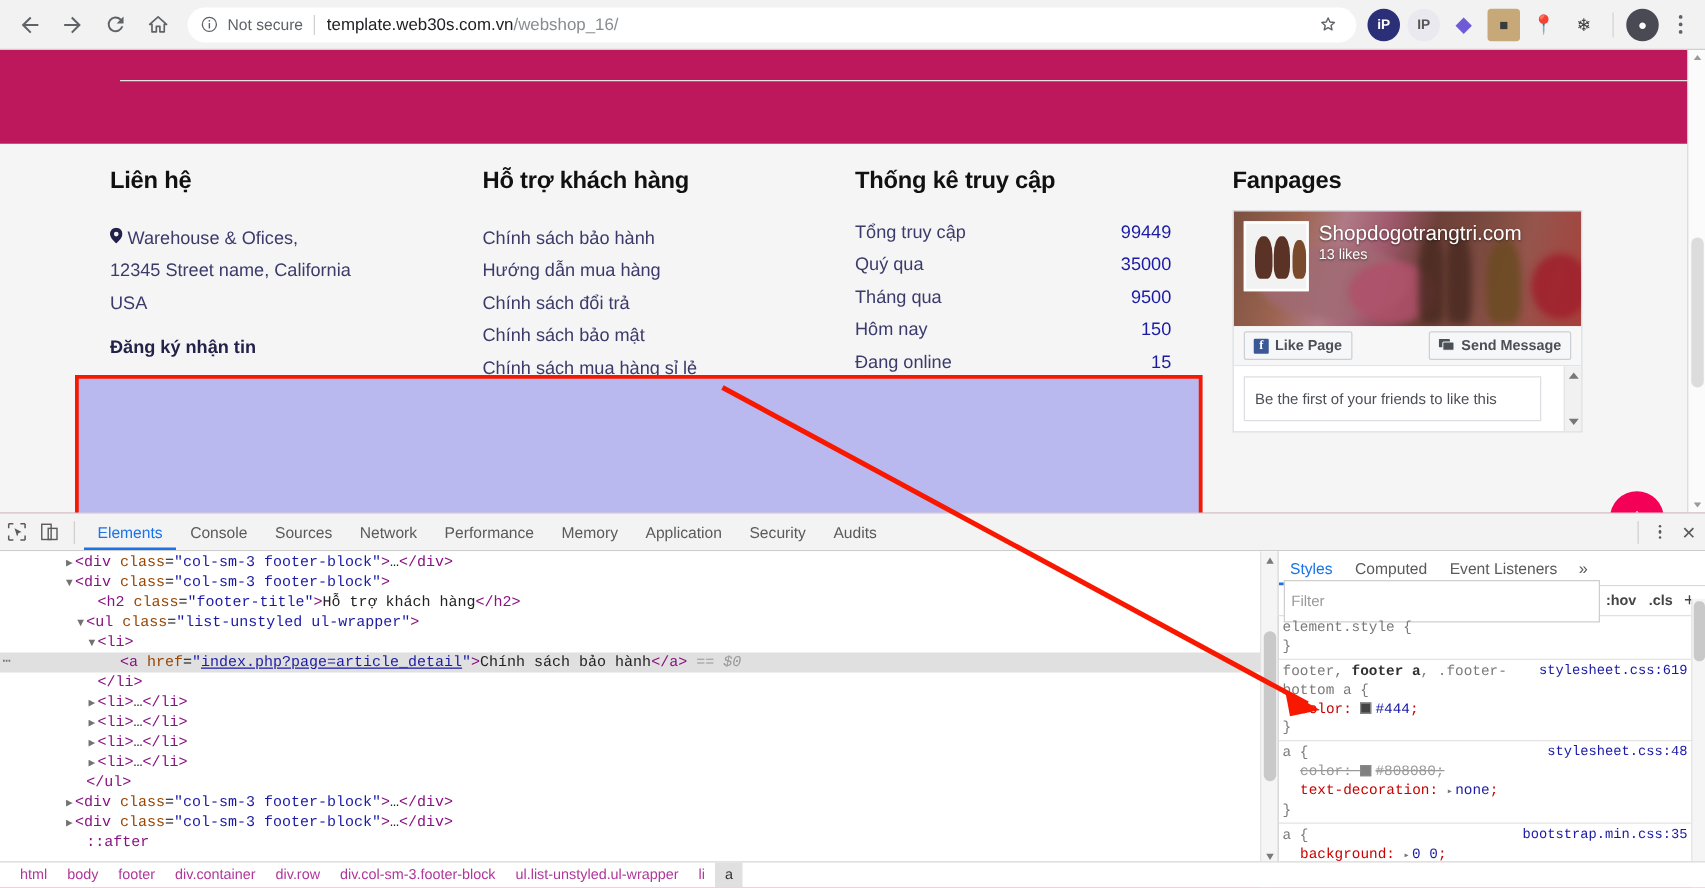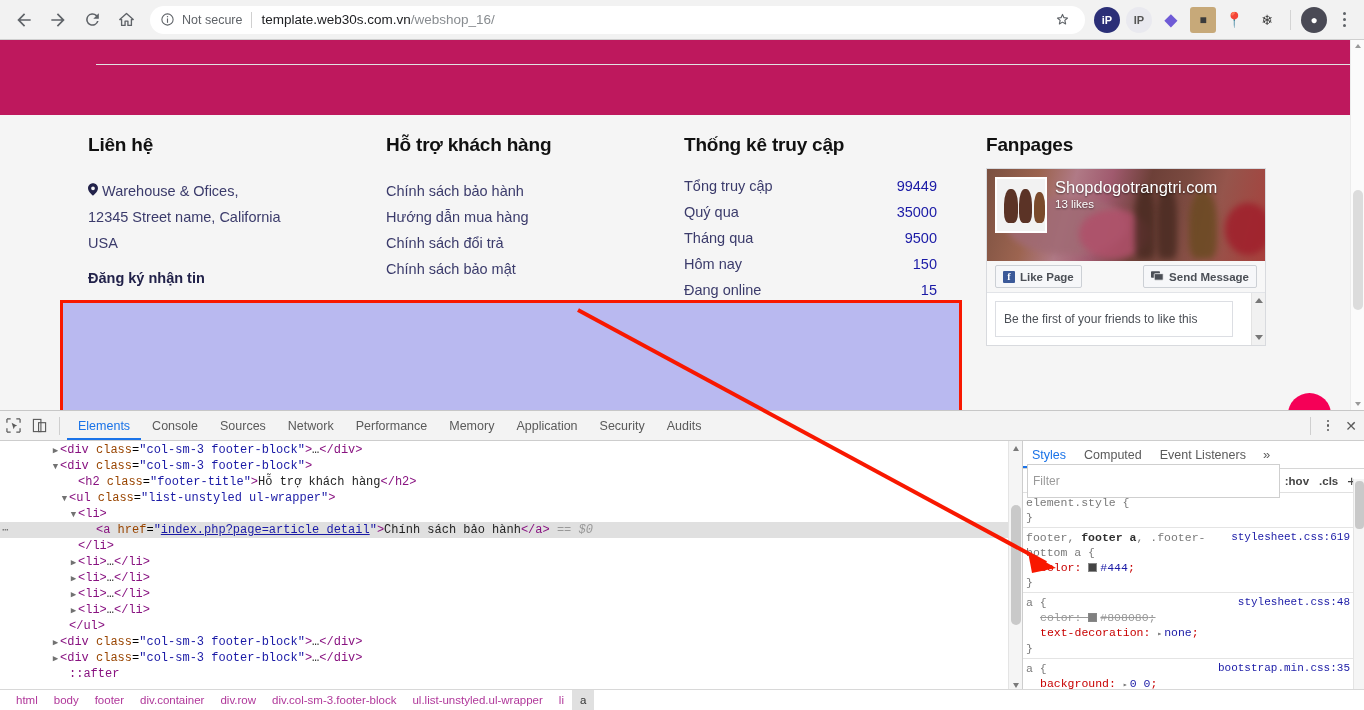--- a/index.html
+++ b/index.html
@@ -358,20 +358,21 @@
       <div id="subs-title">Đăng ký nhận tin</div>
     </div>
 
     <div class="footer-col" style="left:386px;top:19px;width:280px;">
       <h2 class="footer-title">Hỗ trợ khách hàng</h2>
       <ul class="fl-list" style="margin-top:22px;">
         <li><span>Chính sách bảo hành</span></li>
         <li><span>Hướng dẫn mua hàng</span></li>
         <li><span>Chính sách đổi trả</span></li>
         <li><span>Chính sách bảo mật</span></li>
+        <li><span>Chính sách mua hàng sỉ lẻ</span></li>
       </ul>
     </div>
 
     <div class="footer-col" style="left:684px;top:19px;width:253px;">
       <h2 class="footer-title">Thống kê truy cập</h2>
       <div style="margin-top:22px;">
         <div class="stat-row">
           <span class="lbl">Tổng truy cập</span>
           <span class="val">99449</span>
         </div>

